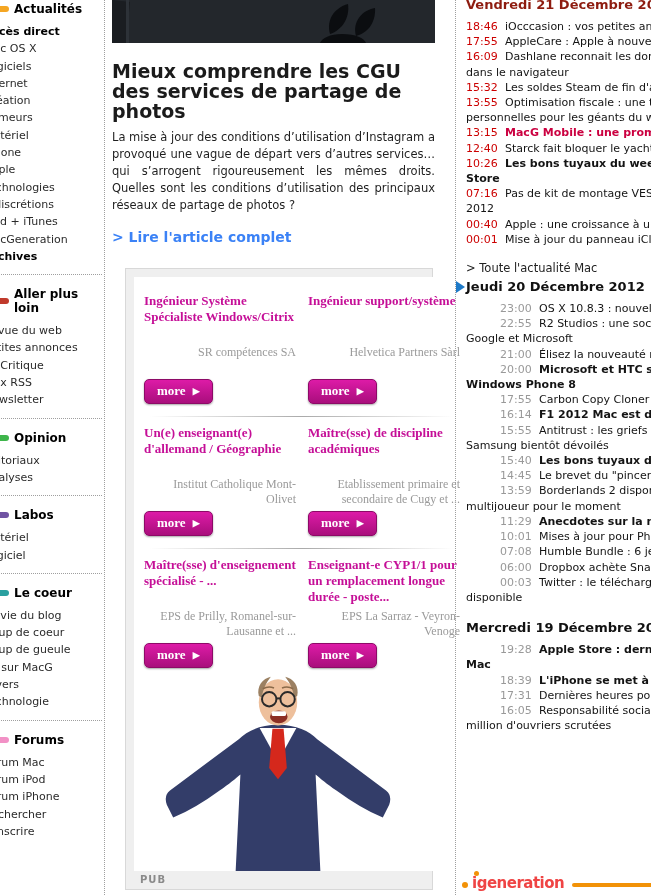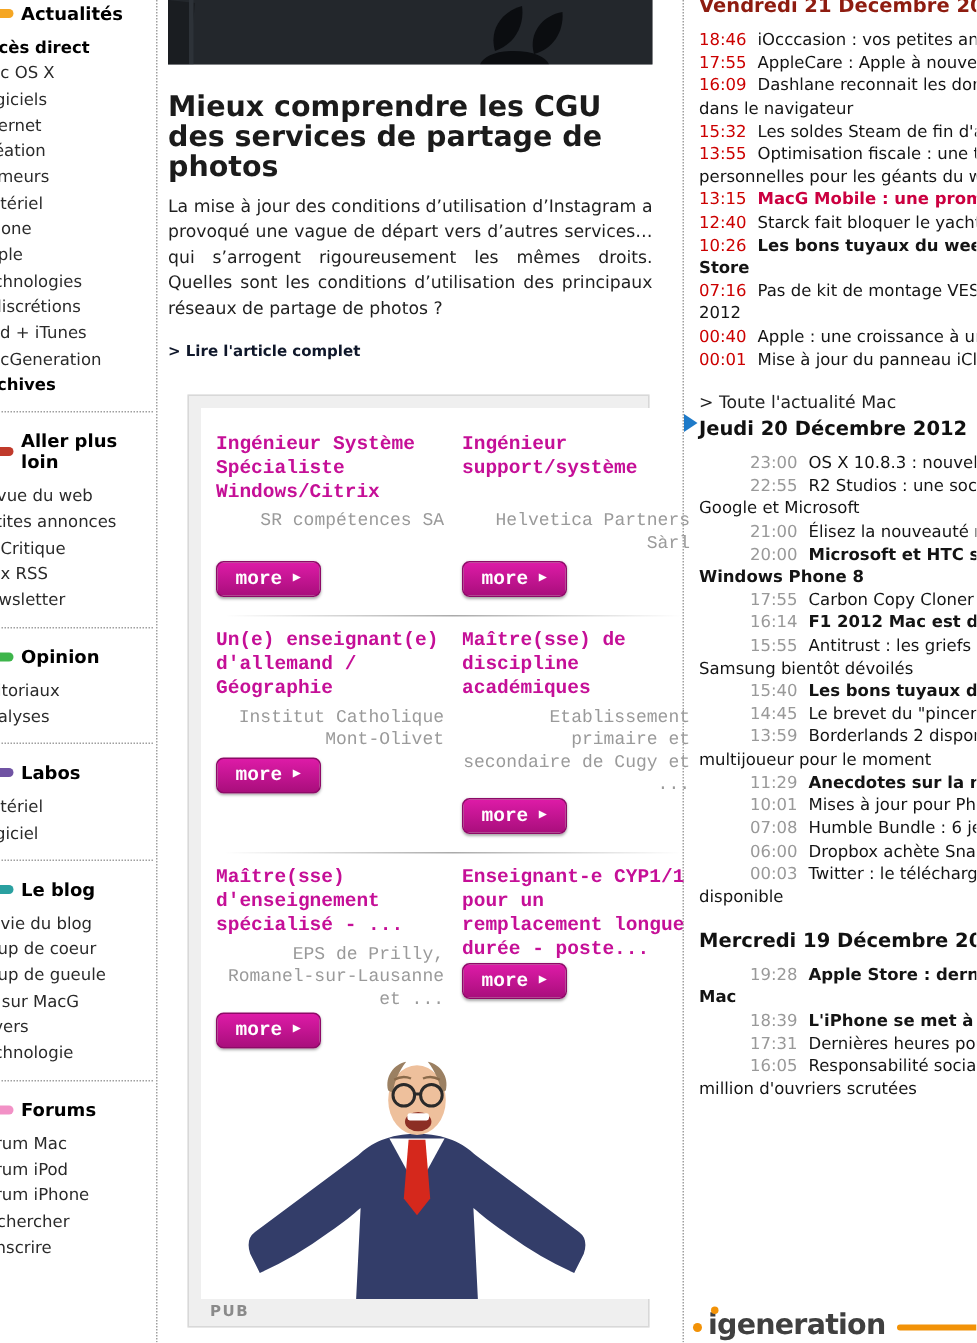--- a/index.html
+++ b/index.html
@@ -18,26 +18,26 @@
   .sb-sep{border-top:1px dotted #9f9f9f;margin:9px 0 10px 0;}
   .sb-section{padding-top:2px;}
   .sb-items{margin:0;}
 
   
   .middle{position:absolute;left:112px;top:0;width:323px;}
   .hero{width:323px;height:43px;overflow:hidden;position:relative;background:#23272c;cursor:pointer;}
   .hero svg{display:block;}
   .article-title{margin:18px 0 0 0;font-size:19px;line-height:20px;font-weight:bold;color:#1b1b1b;cursor:pointer;}
   .excerpt{margin:8px 0 0 0;font-size:11.5px;line-height:17px;text-align:justify;color:#1f1f1f;}
-  .read-more{display:inline-block;margin-top:15px;font-size:10px;font-weight:bold;color:#0f172a;text-decoration:none;cursor:pointer;}
+  .read-more{display:inline-block;margin-top:15px;font-size:14px;font-weight:bold;color:#3b82f6;text-decoration:none;cursor:pointer;}
 
   
   .ad-wrap{margin:22px 0 0 13px;width:306px;background:#efefef;border:1px solid #d8d8d8;}
   .ad-creative{margin:8px 8px 0 8px;width:336px;height:594px;background:#fff;position:relative;overflow:hidden;
-    font-family:Liberation Mono, monospace;}
+    font-family:Liberation Serif, serif;}
   .adchoices{position:absolute;top:2px;right:2px;width:16px;height:16px;background:#fff;cursor:pointer;
     display:flex;align-items:center;justify-content:center;}
   .adchoices .tri{width:0;height:0;border-left:9px solid #1e7ac8;border-top:6px solid transparent;border-bottom:6px solid transparent;}
   .jobs-rows{padding:8px 10px 0 10px;}
   .job-row{display:grid;grid-template-columns:1fr 1fr;column-gap:12px;padding-top:8px;}
   .job-title{color:#c50f97;font-weight:bold;font-size:13px;line-height:16px;min-height:49px;cursor:pointer;}
   .job-co{color:#9a9a9a;font-size:12px;line-height:15px;min-height:33px;margin-top:3px;text-align:right;}
   .more-btn{display:inline-flex;align-items:center;gap:7px;margin-top:1px;padding:3px 12px 4px 12px;
     background:linear-gradient(#dd1ba7,#a90e7c);border:1px solid #8d0a67;border-radius:5px;
     color:#fff;font-size:13px;font-weight:bold;cursor:pointer;box-shadow:0 1px 2px rgba(0,0,0,.35);}
@@ -66,21 +66,21 @@
   .news-item.hl .news-text{font-weight:bold;color:#cb0040;}
   .news-cont{white-space:nowrap;color:#141414;cursor:pointer;}
   .news-item.bold .news-cont{font-weight:bold;}
   .all-news{display:inline-block;margin:14px 0 4px 0;font-size:11.5px;color:#222;cursor:pointer;white-space:nowrap;}
   .day-block{margin-bottom:0;}
   .day-block + .day-block{margin-top:15px;}
 
   
   .igen{position:absolute;left:462px;bottom:2px;width:200px;display:flex;align-items:flex-end;}
   .igen-dot{width:6px;height:6px;border-radius:50%;background:#f29207;margin:0 4px 5px 0;flex:0 0 auto;}
-  .igen-text{font-size:19px;font-weight:bold;letter-spacing:-.5px;color:#404040;line-height:20px;position:relative;cursor:pointer;}
+  .igen-text{font-size:15px;font-weight:bold;letter-spacing:-.5px;color:#ef4444;line-height:20px;position:relative;cursor:pointer;}
   .igen-text .tittle{position:absolute;left:2px;top:-2px;width:5px;height:5px;border-radius:50%;background:#f29207;}
   .igen-line{flex:1;height:4px;border-radius:2px;background:#f29207;margin:0 0 6px 8px;min-width:70px;}
 </style>
 </head>
 <body>
 
 <div class="viewport">
 
   <aside class="sidebar">
     <div>
@@ -139,21 +139,21 @@
     </div>
     <div class="sb-items">
             <div class="sb-item">Matériel</div>
             <div class="sb-item">Logiciel</div>
           </div>
   </div>
 <div class="sb-sep"></div>
   <div class="sb-section">
     <div class="sb-head">
       <span class="sb-bullet" style="background: rgb(42, 160, 160);"></span>
-      <span class="sb-title">Le blog</span>
+      <span class="sb-title">Le coeur</span>
     </div>
     <div class="sb-items">
             <div class="sb-item">La vie du blog</div>
             <div class="sb-item">Coup de coeur</div>
             <div class="sb-item">Coup de gueule</div>
             <div class="sb-item">Vu sur MacG</div>
             <div class="sb-item">Divers</div>
             <div class="sb-item">Technologie</div>
           </div>
   </div>
@@ -244,20 +244,21 @@
     <div class="job-title">Maître(sse) d'enseignement spécialisé - ...</div>
     <div class="job-co">EPS de Prilly, Romanel-sur-Lausanne et ...</div>
     <div class="more-btn">
       <span class="lbl">more</span>
                   <span class="arr">▶</span>
     </div>
   </div>
 
   <div class="job-cell">
     <div class="job-title">Enseignant-e CYP1/1 pour un remplacement longue durée - poste...</div>
+    <div class="job-co">EPS La Sarraz - Veyron-Venoge</div>
     <div class="more-btn">
       <span class="lbl">more</span>
                   <span class="arr">▶</span>
     </div>
   </div>
 </div>
           </div>
         <div class="photo-area">
           <svg class="man" width="232" height="200" viewBox="0 0 290 250">
             <path d="M145 66 C122 66 106 74 96 84 L10 148 Q2 154 6 166 L14 182 Q42 170 72 148 C84 140 92 133 98 128 L92 250 L198 250 L192 128 C198 133 206 140 218 148 Q248 170 276 182 L284 166 Q288 154 280 148 L194 84 C184 74 168 66 145 66 Z" fill="#333d69"></path>

